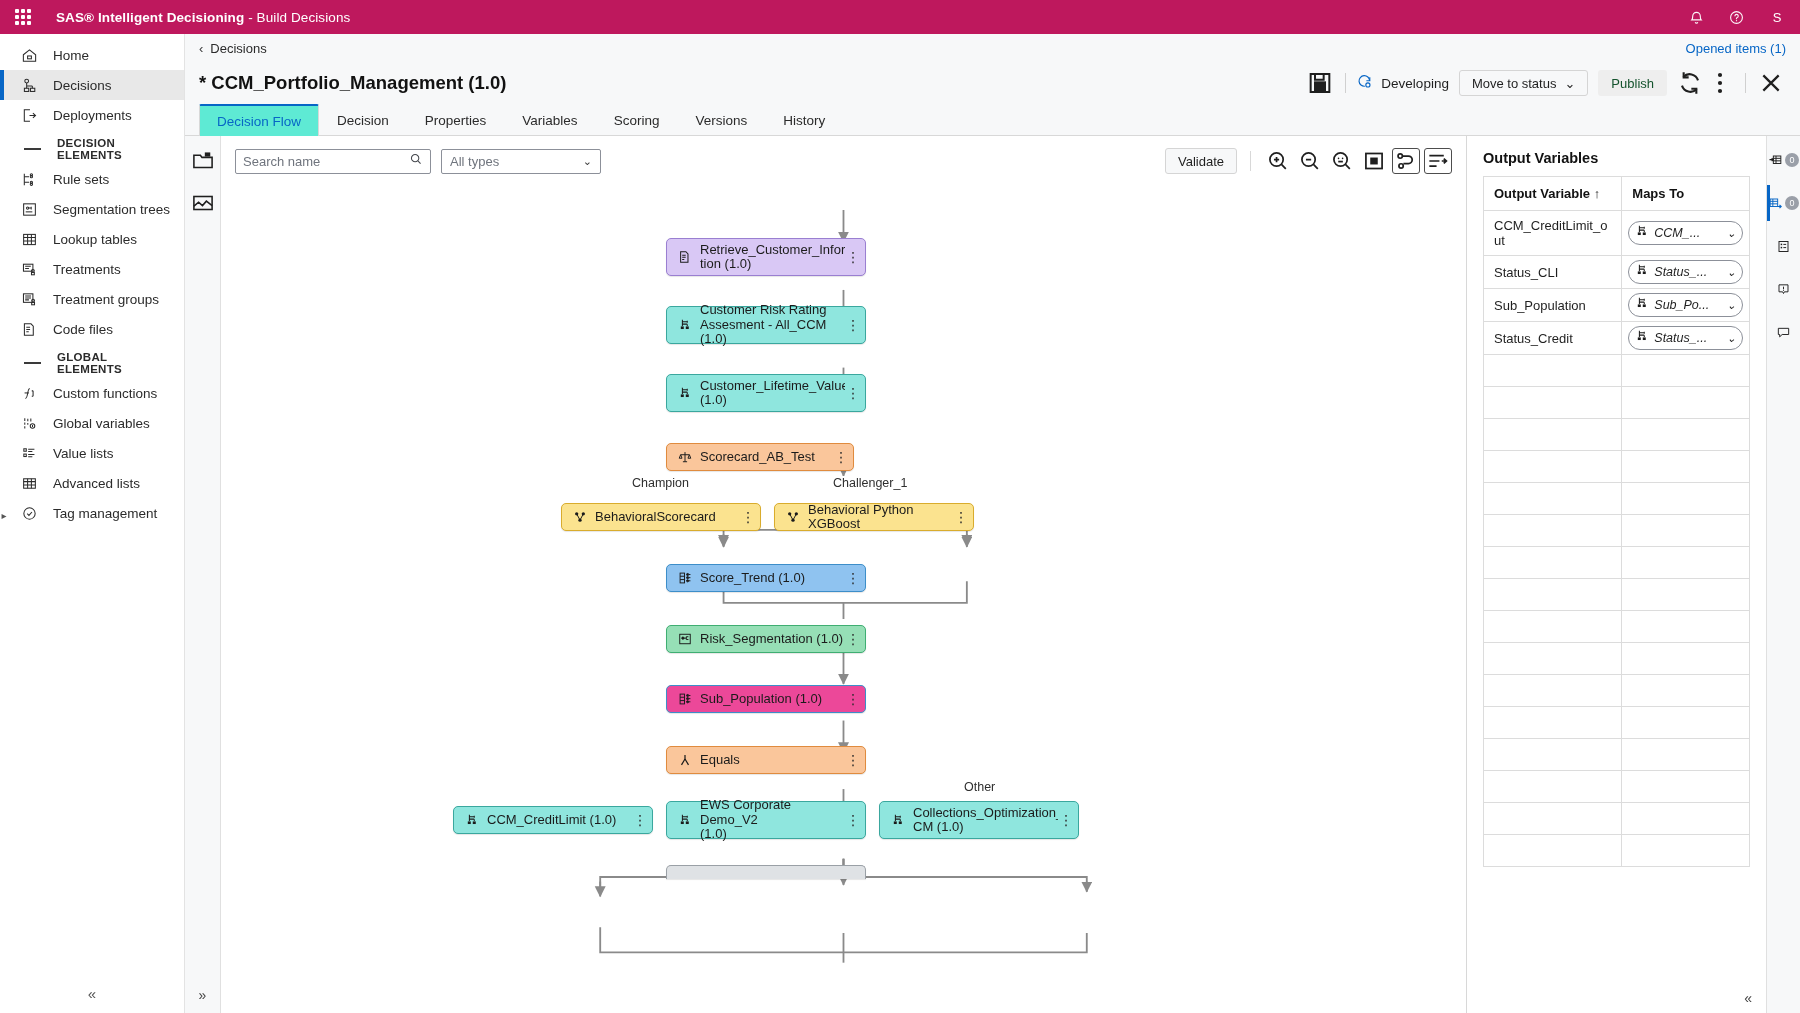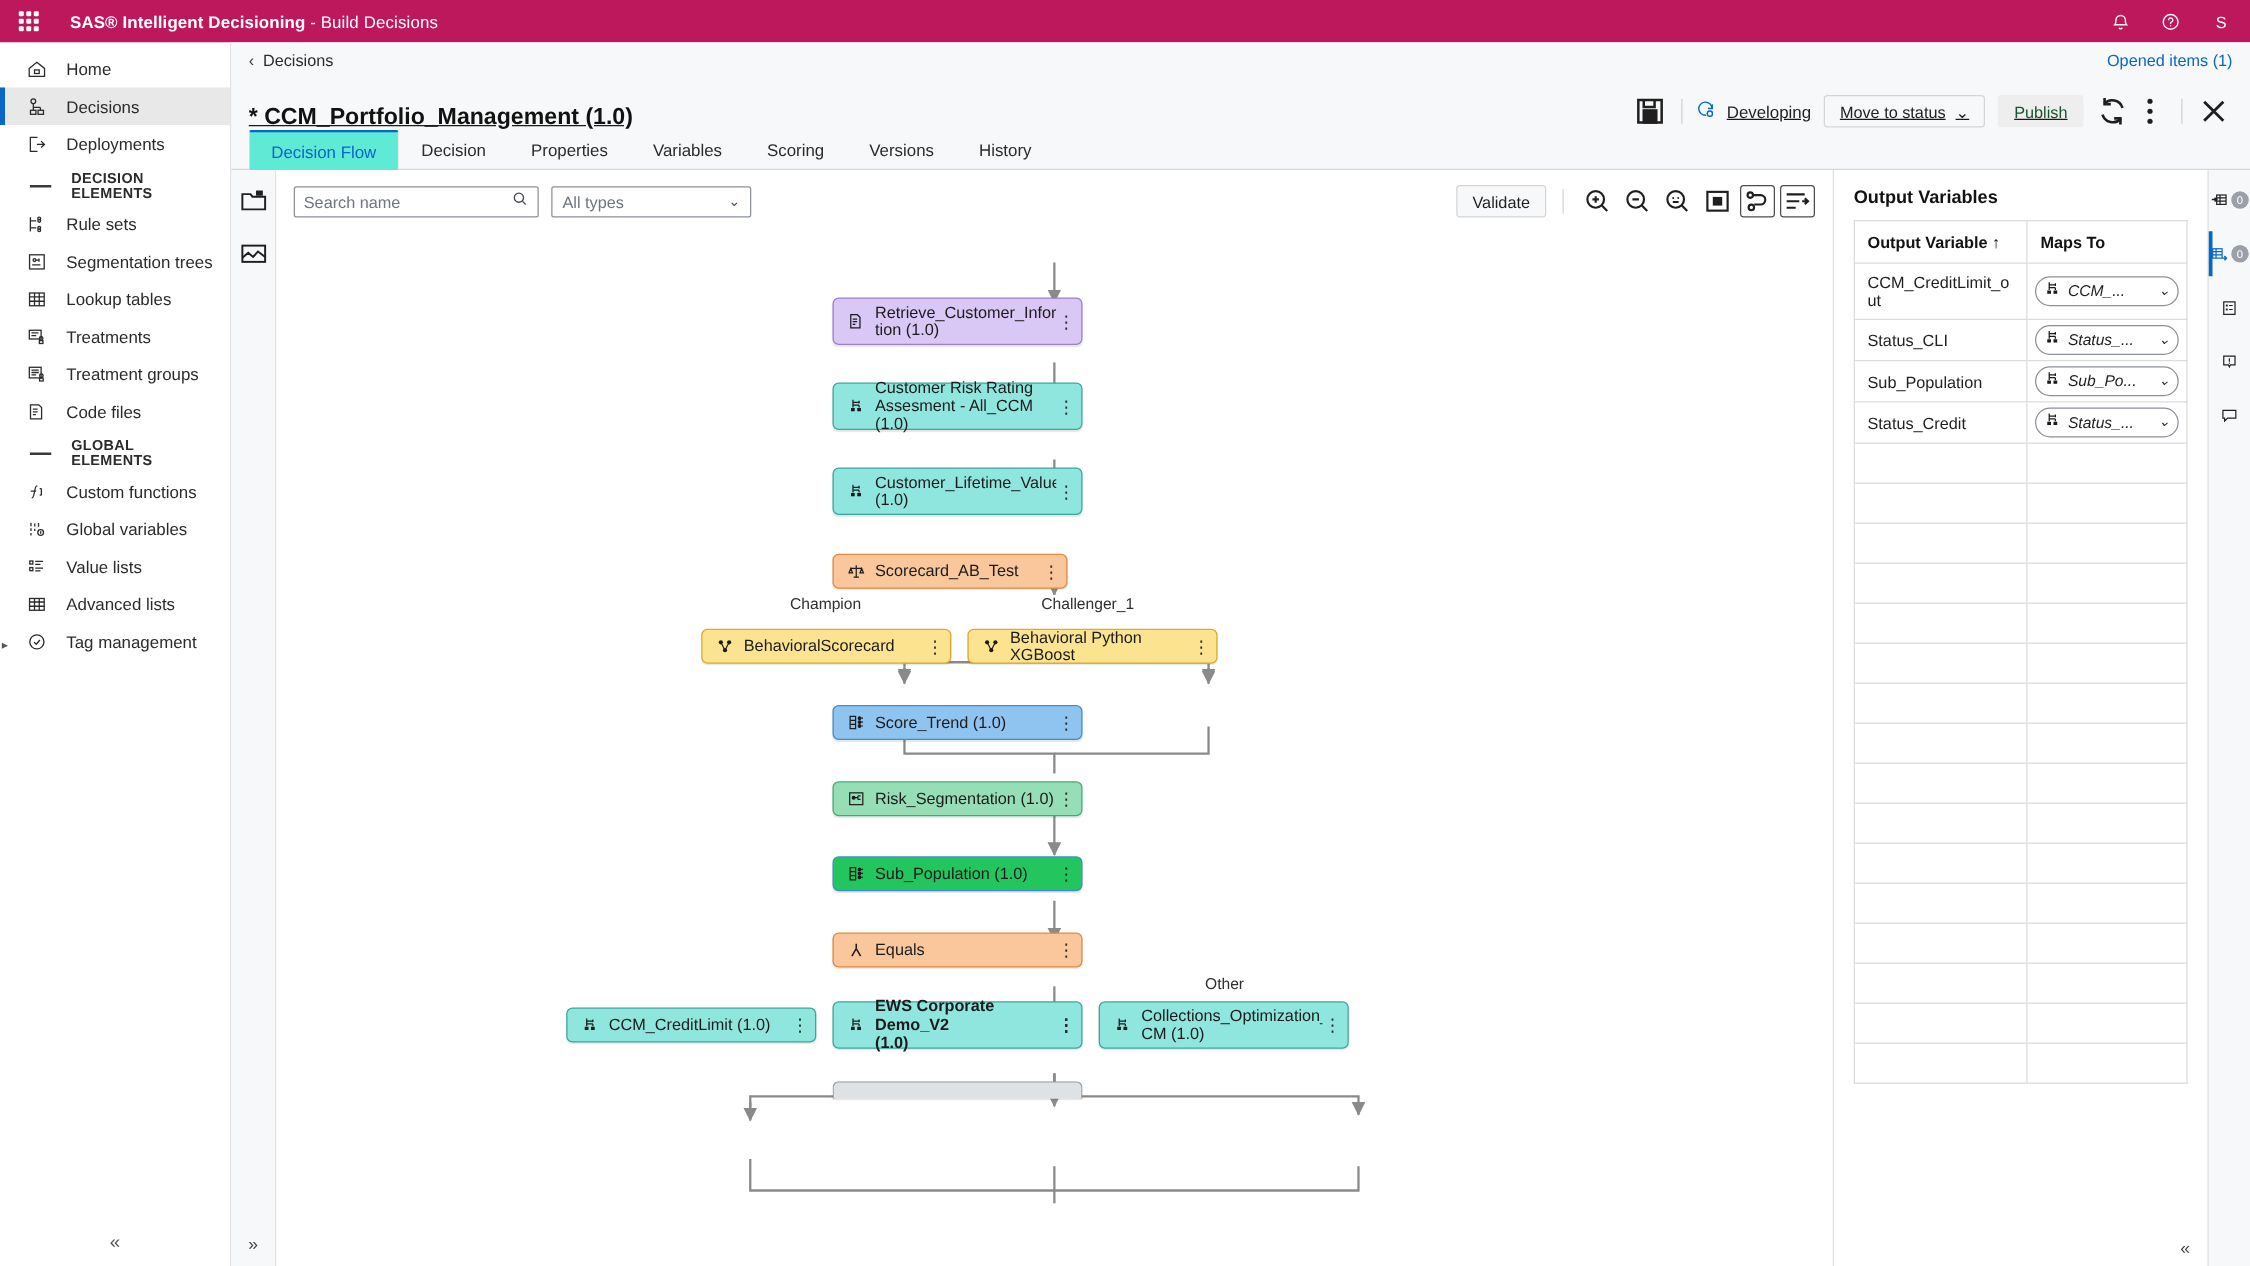--- a/index.html
+++ b/index.html
@@ -64,21 +64,21 @@
   .main { flex: 1; display: flex; flex-direction: column; min-width: 0; background: #f7f8f9; }
 
   .crumbbar {
     height: 28px; display: flex; align-items: center; padding: 0 14px;
     font-size: 13px; background: #f7f8f9;
   }
   .crumb { color: #2b2b2b; display: flex; align-items: center; gap: 7px; cursor: pointer; }
   .crumb .chev { font-size: 13px; color: #3d3d3d; }
   .opened-items { margin-left: auto; color: #0766c6; font-size: 13px; cursor: pointer; }
 
-  .titlebar { height: 42px; display: flex; align-items: flex-end; padding: 0 14px; background: #f7f8f9; text-decoration: underline; }
+  .titlebar { height: 42px; display: flex; align-items: center; padding: 0 14px; background: #f7f8f9; }
   .doc-title { font-size: 18.5px; font-weight: 700; color: #121212; }
   .titlebar-right { margin-left: auto; display: flex; align-items: center; gap: 0; }
   .tb-icon {
     width: 30px; height: 30px; display: flex; align-items: center; justify-content: center;
     cursor: pointer; color: #1f1f1f;
   }
   .tb-sep { width: 1px; height: 20px; background: #d0d0d0; margin: 0 10px; }
   .status-chip { display: flex; align-items: center; gap: 8px; font-size: 13.5px; color: #1f1f1f; }
   .btn {
     height: 26px; padding: 0 12px; border: 1px solid #cfcfcf; background: #f1f1f1;
@@ -691,21 +691,21 @@
                     <svg viewBox="0 0 16 16" width="14" height="14" fill="none" stroke="#1b1b1b" stroke-width="1.1">
                       <rect x="2" y="2.6" width="12" height="10.8"></rect>
                       <circle cx="5.6" cy="7" r="1.3" fill="#1b1b1b"></circle>
                       <path d="M6.9 7h2.6M9.5 7V5.4M9.5 7v1.6"></path>
                       <path d="M9.5 5.4h2.4M9.5 8.6h2.4"></path>
                     </svg>
                   </span>
                   <span class="n-label">Risk_Segmentation (1.0)</span>
                   <span class="n-dots">⋮</span>
                 </div>
-                <div class="node" style="left: 445px; top: 507px; width: 200px; height: 28px; background: #22c55e; border-color: rgb(61, 142, 201);">
+                <div class="node" style="left: 445px; top: 507px; width: 200px; height: 28px; background: #ec4899; border-color: rgb(61, 142, 201);">
                   <span class="n-ico">
                     <svg viewBox="0 0 16 16" width="14" height="14" fill="none" stroke="#1b1b1b" stroke-width="1.1">
                       <rect x="2.4" y="2.4" width="5" height="11.2"></rect>
                       <path d="M2.4 6h5M2.4 9.8h5"></path>
                       <circle cx="11" cy="4" r="1.2" fill="#1b1b1b"></circle>
                       <circle cx="11" cy="7.6" r="1.2" fill="#1b1b1b"></circle>
                       <circle cx="11" cy="11.2" r="1.2" fill="#1b1b1b"></circle>
                       <path d="M12.6 4h1.6M12.6 7.6h1.6M12.6 11.2h1.6"></path>
                     </svg>
                   </span>
@@ -726,21 +726,21 @@
                   <span class="n-ico">
                     <svg viewBox="0 0 16 16" width="14" height="14" fill="none" stroke="#1b1b1b" stroke-width="1.15">
                       <path d="M5 2v5M5 4.4h5.6M10.6 3v2.4M5 7h5.6M5 7v2.2M10.6 7v2.2"></path>
                       <rect x="3.2" y="9.6" width="3.4" height="3" fill="#1b1b1b" stroke="none"></rect>
                       <rect x="8.9" y="9.6" width="3.4" height="3" fill="#1b1b1b" stroke="none"></rect>
                     </svg>
                   </span>
                   <span class="n-label">CCM_CreditLimit (1.0)</span>
                   <span class="n-dots">⋮</span>
                 </div>
-                <div class="node tall" style="left: 445px; top: 623px; width: 200px; height: 38px; background: rgb(143, 230, 222); border-color: rgb(58, 167, 158); font-weight: bold;">
+                <div class="node tall" style="left: 445px; top: 623px; width: 200px; height: 38px; background: rgb(143, 230, 222); border-color: rgb(58, 167, 158);">
                   <span class="n-ico">
                     <svg viewBox="0 0 16 16" width="14" height="14" fill="none" stroke="#1b1b1b" stroke-width="1.15">
                       <path d="M5 2v5M5 4.4h5.6M10.6 3v2.4M5 7h5.6M5 7v2.2M10.6 7v2.2"></path>
                       <rect x="3.2" y="9.6" width="3.4" height="3" fill="#1b1b1b" stroke="none"></rect>
                       <rect x="8.9" y="9.6" width="3.4" height="3" fill="#1b1b1b" stroke="none"></rect>
                     </svg>
                   </span>
                   <span class="n-label">EWS Corporate Demo_V2<br>(1.0)</span>
                   <span class="n-dots">⋮</span>
                 </div>

